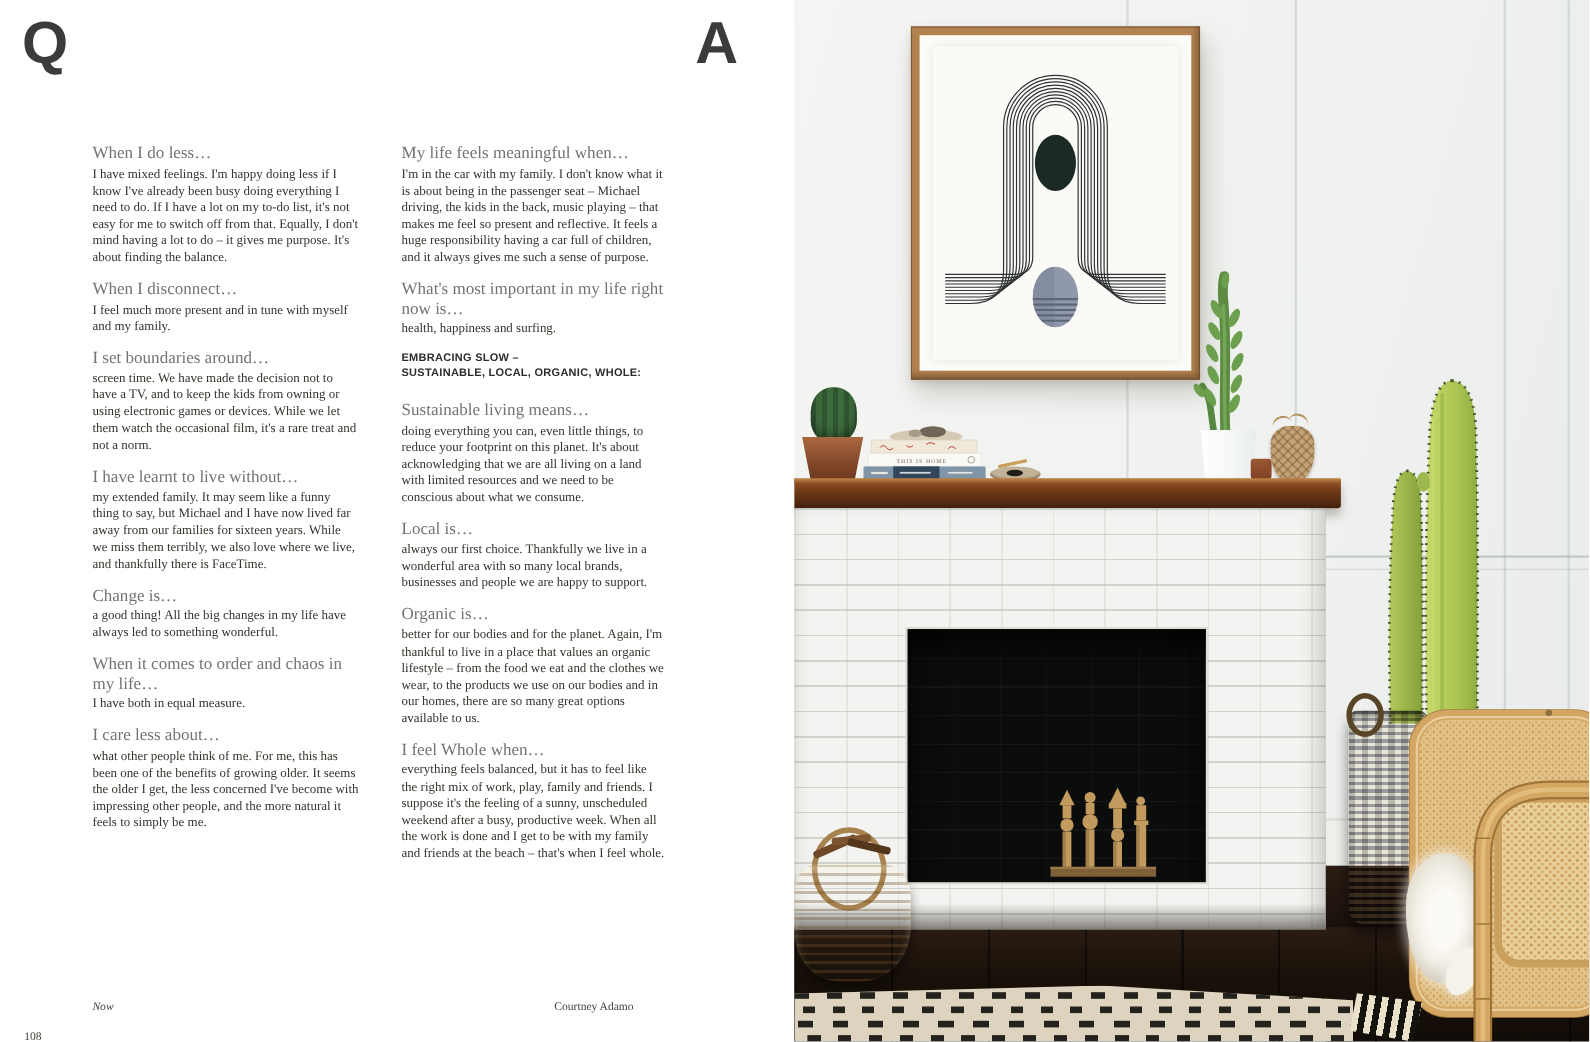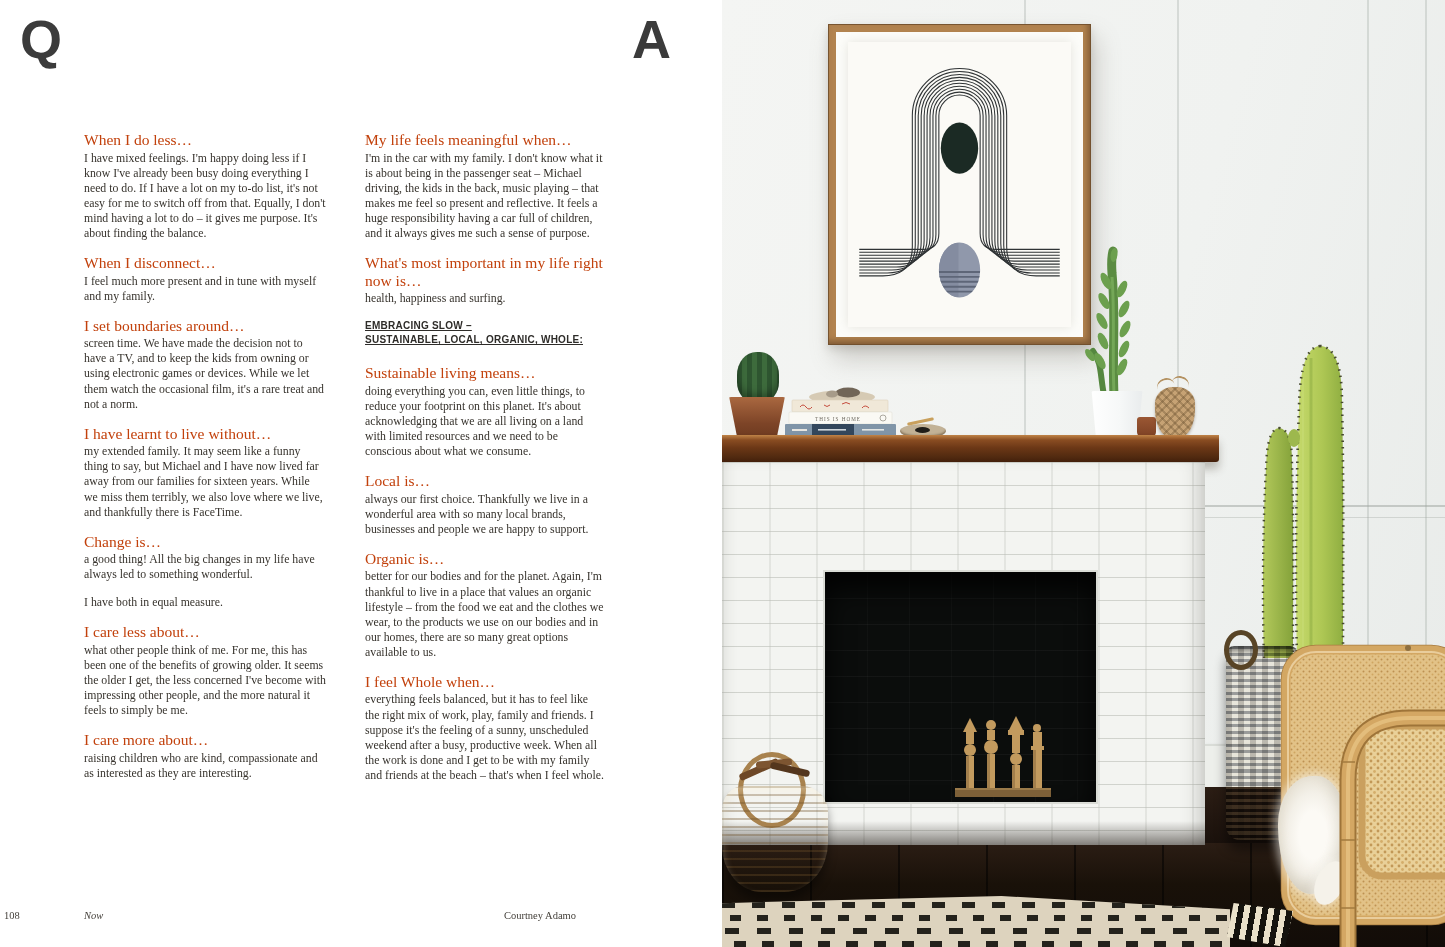--- a/index.html
+++ b/index.html
@@ -7,27 +7,27 @@
           font-family:"Liberation Serif",serif;}
   
   .left-page{position:absolute;left:0;top:0;width:722px;height:947px;background:#fff;}
   .big-letter{position:absolute;top:12px;font:800 54px/1 "Liberation Sans",sans-serif;
               color:#3b3b3b;letter-spacing:-1px;}
   .q-letter{left:20px;} .a-letter{left:632px;}
   .col{position:absolute;top:131px;}
   .col1{left:84px;width:242px;}
   .col2{left:365px;width:240px;}
   .qa{margin:0 0 13px 0;}
-  .qa h3{margin:0 0 2px 0;font:400 15.5px/1.13 "Liberation Serif",serif;color:#c2410c;}
+  .qa h3{margin:0 0 2px 0;font:400 15.5px/1.13 "Liberation Serif",serif;color:#737373;}
   .qa p{margin:0;font:400 11.8px/1.28 "Liberation Serif",serif;color:#37332d;}
   .slabel{margin:7px 0 17px 0;font:700 10px/1.4 "Liberation Sans",sans-serif;
           color:#2e2c29;letter-spacing:.25px;}
-  .slabel span{display:block;text-decoration:underline;}
+  .slabel span{display:block;}
   .pfoot{position:absolute;top:911px;font:400 10.5px/1 "Liberation Serif",serif;color:#45413b;}
-  .pagenum{left:4px;} .magtitle{left:84px;font-style:italic;}
+  .pagenum{left:22px;margin-top:27px;} .magtitle{left:84px;font-style:italic;}
   .author{left:351px;width:225px;text-align:right;}
   
   .photo{position:absolute;left:722px;top:0;width:723px;height:947px;overflow:hidden;
          background:linear-gradient(105deg,#f4f5f3 0%,#f0f2f0 55%,#e8ebe9 100%);}
   .groove{position:absolute;width:2px;background:rgba(172,178,173,.38);}
   .rail{position:absolute;left:483px;top:505px;width:240px;height:10px;
         border-top:2px solid rgba(158,164,159,.5);border-bottom:1px solid rgba(158,164,159,.35);}
   .baseboard{position:absolute;left:483px;top:744px;width:240px;height:43px;background:#edefeb;
              border-top:2px solid #d9dcd7;box-shadow:0 3px 4px rgba(30,25,20,.35);}
   .floor{position:absolute;background:linear-gradient(180deg,#2b1d14 0%,#1a110c 35%,#120c08 100%);}
@@ -155,29 +155,26 @@
       </div>
       <div class="qa">
         <h3>I have learnt to live without…</h3>
         <p>my extended family. It may seem like a funny thing to say, but Michael and I have now lived far away from our families for sixteen years. While we miss them terribly, we also love where we live, and thankfully there is FaceTime.</p>
       </div>
       <div class="qa">
         <h3>Change is…</h3>
         <p>a good thing! All the big changes in my life have always led to something wonderful.</p>
       </div>
       <div class="qa">
+        <h3>When it comes to order and chaos in my life…</h3>
         <p>I have both in equal measure.</p>
       </div>
       <div class="qa">
         <h3>I care less about…</h3>
         <p>what other people think of me. For me, this has been one of the benefits of growing older. It seems the older I get, the less concerned I've become with impressing other people, and the more natural it feels to simply be me.</p>
-      </div>
-      <div class="qa">
-        <h3>I care more about…</h3>
-        <p>raising children who are kind, compassionate and as interested as they are interesting.</p>
       </div>
     </div>
 
     <div class="col col2">
       <div class="qa">
         <h3>My life feels meaningful when…</h3>
         <p>I'm in the car with my family. I don't know what it is about being in the passenger seat – Michael driving, the kids in the back, music playing – that makes me feel so present and reflective. It feels a huge responsibility having a car full of children, and it always gives me such a sense of purpose.</p>
       </div>
       <div class="qa">
         <h3>What's most important in my life right now is…</h3>

